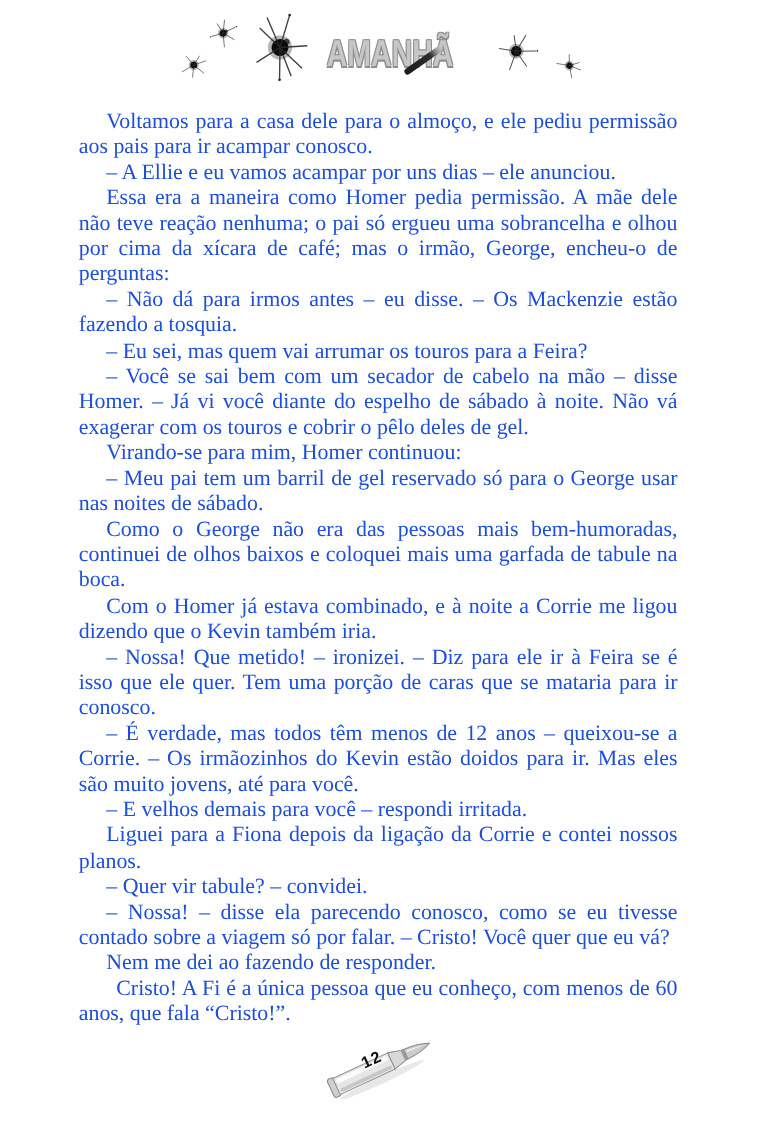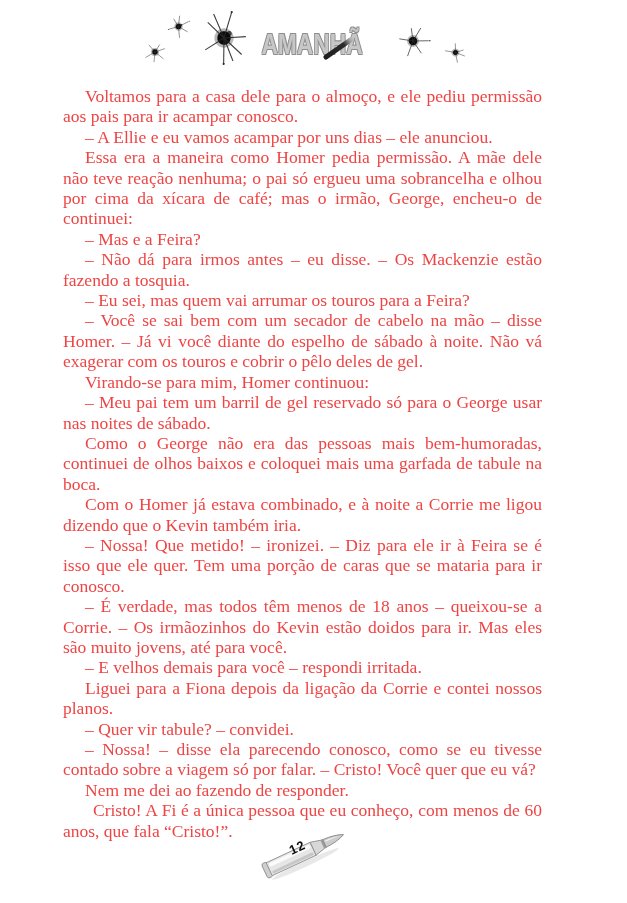--- a/index.html
+++ b/index.html
@@ -48,21 +48,21 @@
     transform-origin: left center;
   }
   .splat { position: absolute; }
 
   
   .body-text {
     position: absolute;
     left: 63px;
     top: 86px;
     width: 479px;
-    color: #ef4444;
+    color: #1d4ed8;
     font-size: 17.5px;
     line-height: 20.4px;
     text-align: justify;
   }
   .body-text p { margin: 0; padding: 0; text-indent: 22px; }
   .body-text p.large-indent { text-indent: 30px; }
 
   
   .bullet-wrap {
     position: absolute;
@@ -169,31 +169,30 @@
           <path d="M24 24 L9 33"></path>
         <path d="M24 24 L12 13"></path>
           <path d="M24 24 L21 5"></path>
       </g>
     </svg>
   </div>
 
   <div class="body-text">
     <p>Voltamos para a casa dele para o almoço, e ele pediu permissão aos pais para ir acampar conosco.</p>
     <p>– A Ellie e eu vamos acampar por uns dias – ele anunciou.</p>
-    <p>Essa era a maneira como Homer pedia permissão. A mãe dele não teve reação nenhuma; o pai só ergueu uma sobrancelha e olhou por cima da xícara de café; mas o irmão, George, encheu-o de continuei:</p>
-    <p>– Mas e a Feira?</p>
+    <p>Essa era a maneira como Homer pedia permissão. A mãe dele não teve reação nenhuma; o pai só ergueu uma sobrancelha e olhou por cima da xícara de café; mas o irmão, George, encheu-o de perguntas:</p>
     <p>– Não dá para irmos antes – eu disse. – Os Mackenzie estão fazendo a tosquia.</p>
     <p>– Eu sei, mas quem vai arrumar os touros para a Feira?</p>
     <p>– Você se sai bem com um secador de cabelo na mão – disse Homer. – Já vi você diante do espelho de sábado à noite. Não vá exagerar com os touros e cobrir o pêlo deles de gel.</p>
     <p>Virando-se para mim, Homer continuou:</p>
     <p>– Meu pai tem um barril de gel reservado só para o George usar nas noites de sábado.</p>
     <p>Como o George não era das pessoas mais bem-humoradas, continuei de olhos baixos e coloquei mais uma garfada de tabule na boca.</p>
     <p>Com o Homer já estava combinado, e à noite a Corrie me ligou dizendo que o Kevin também iria.</p>
     <p>– Nossa! Que metido! – ironizei. – Diz para ele ir à Feira se é isso que ele quer. Tem uma porção de caras que se mataria para ir conosco.</p>
-    <p>– É verdade, mas todos têm menos de 18 anos – queixou-se a Corrie. – Os irmãozinhos do Kevin estão doidos para ir. Mas eles são muito jovens, até para você.</p>
+    <p>– É verdade, mas todos têm menos de 12 anos – queixou-se a Corrie. – Os irmãozinhos do Kevin estão doidos para ir. Mas eles são muito jovens, até para você.</p>
     <p>– E velhos demais para você – respondi irritada.</p>
     <p>Liguei para a Fiona depois da ligação da Corrie e contei nossos planos.</p>
     <p>– Quer vir tabule? – convidei.</p>
     <p>– Nossa! – disse ela parecendo conosco, como se eu tivesse contado sobre a viagem só por falar. – Cristo! Você quer que eu vá?</p>
     <p>Nem me dei ao fazendo de responder.</p>
     <p class="large-indent">Cristo! A Fi é a única pessoa que eu conheço, com menos de 60 anos, que fala “Cristo!”.</p>
   </div>
 
   <div class="bullet-wrap">
     <svg class="bullet-svg" width="92" height="34" viewBox="0 0 110 34">

